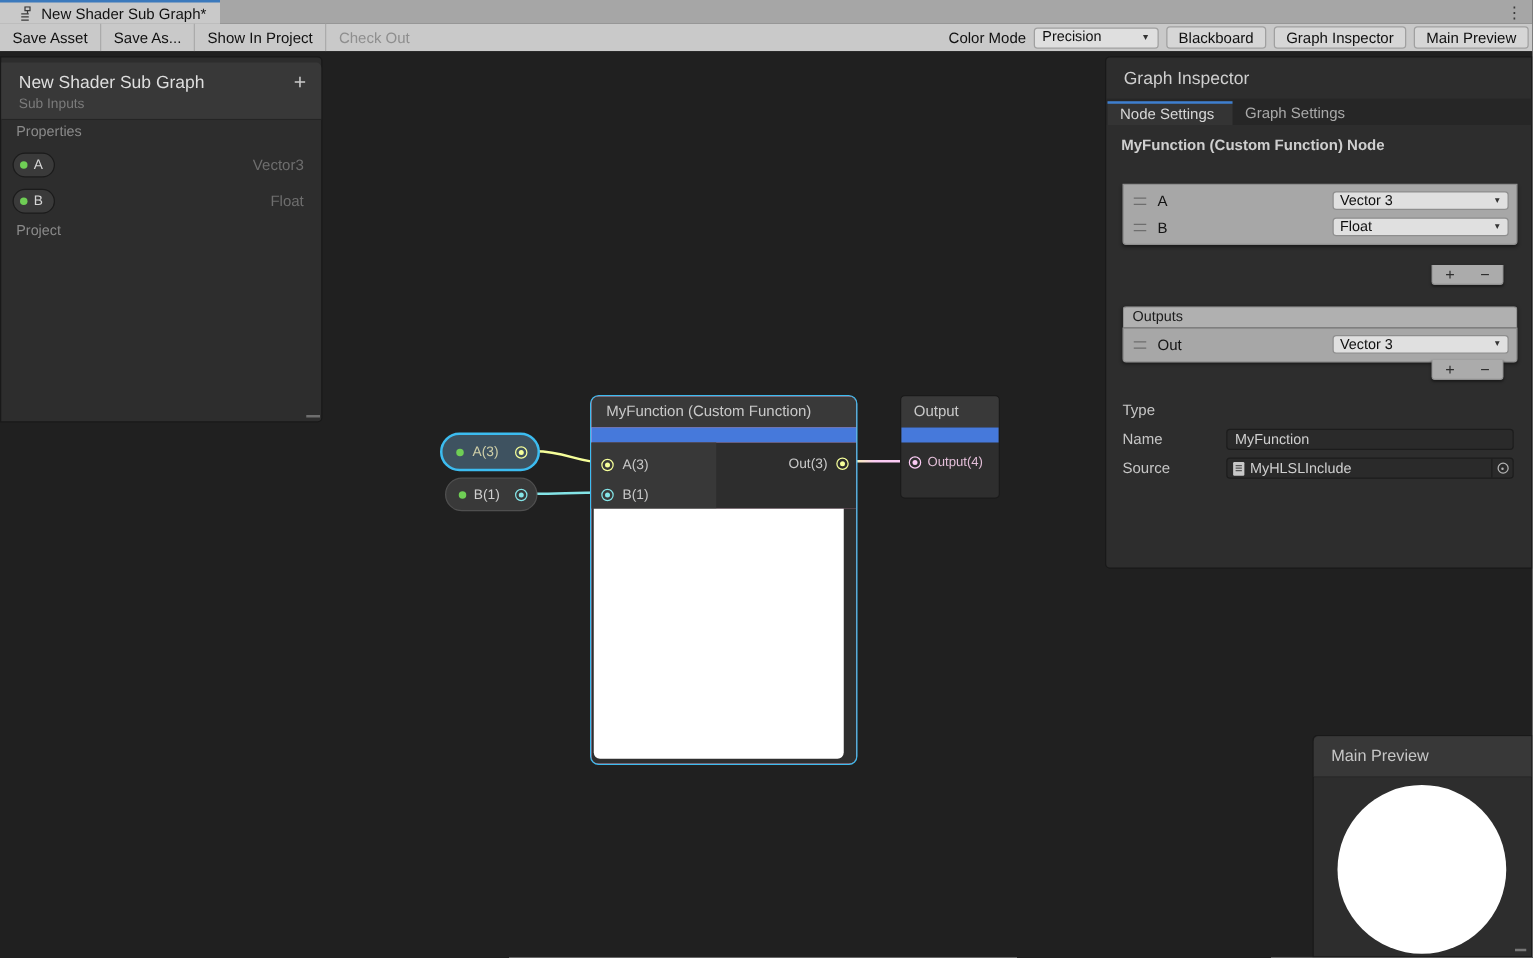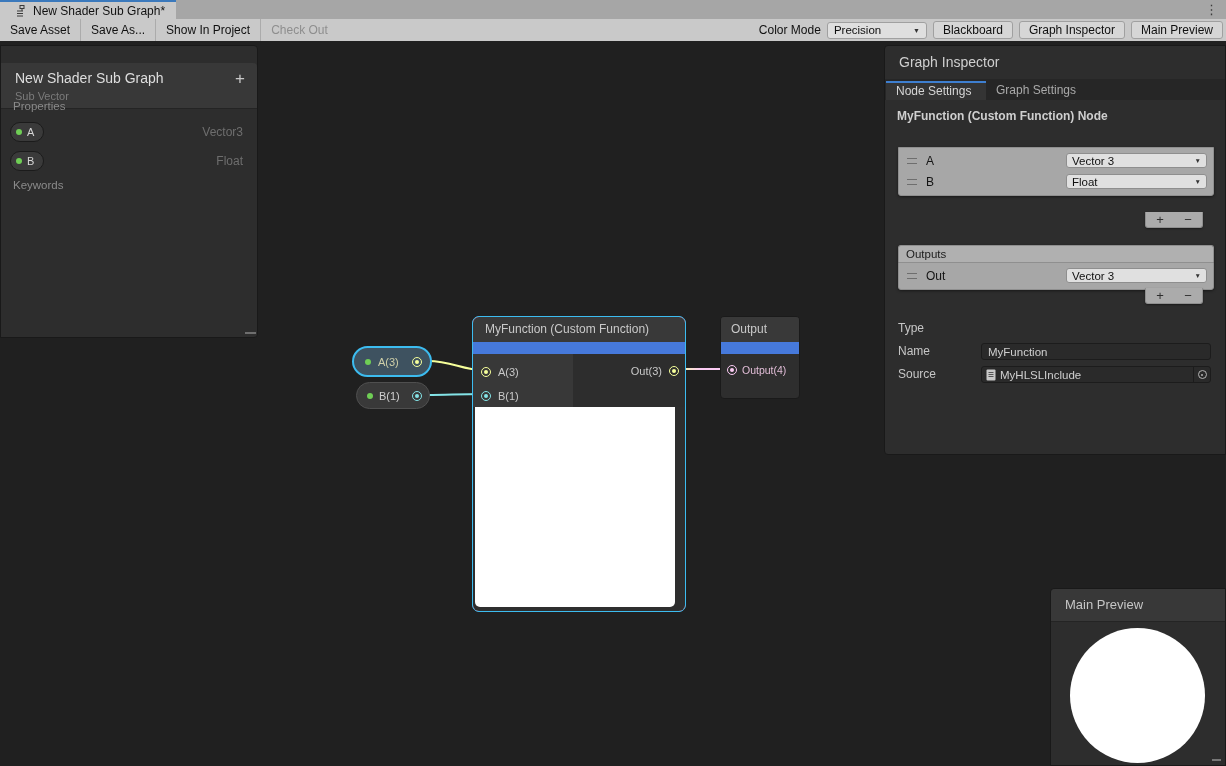--- a/index.html
+++ b/index.html
@@ -29,21 +29,21 @@
   
   .canvas { position:absolute; left:0; top:41px; width:1226px; height:725px; background:#202020; }
   #wires { position:absolute; left:0; top:0; width:1226px; height:766px; pointer-events:none; z-index:1; }
 
   
   .dpanel { position:absolute; background:#2D2D2D; border:1px solid #191919; z-index:3; }
   .dpanel-header { background:#383838; border-bottom:1px solid #242424; }
 
   
   #blackboard { left:0; top:45px; width:258px; height:293px; border-radius:0 4px 4px 0; }
-  #bb-header { position:absolute; left:0; top:17px; width:100%; height:46px; border-radius:0 4px 0 0; }
+  #bb-header { position:absolute; left:0; top:4px; width:100%; height:46px; border-radius:0 4px 0 0; }
   #bb-title { position:absolute; left:14px; top:7px; font-size:14px; color:#DEDEDE; }
   #bb-add { position:absolute; right:12px; top:6px; font-size:17px; color:#C8C8C8; cursor:pointer; }
   #bb-sub { position:absolute; left:14px; top:27px; font-size:11px; color:#7B7B7B; }
   .bb-section { position:absolute; left:12px; font-size:11.5px; color:#8A8A8A; }
   .bb-row { position:absolute; left:0; width:100%; height:20px; }
   .bb-pill { position:absolute; left:9px; top:0; width:34px; height:20px; background:#3A3A3A;
              border:1px solid #1B1B1B; border-radius:10px; display:flex; align-items:center; cursor:pointer; }
   .exp-dot { width:6px; height:6px; border-radius:50%; background:#6FCE55; margin-left:7px; }
   .bb-pill span { font-size:11px; color:#D6D6D6; margin-left:5px; }
   .bb-type { position:absolute; right:14px; top:3px; font-size:12px; color:#6E6E6E; }
@@ -175,38 +175,38 @@
     </defs>
     <path d="M 428 361 C 452 361 462 370 483 370" stroke="#F6FF9A" stroke-width="2" fill="none"></path>
     <path d="M 427 395 C 448 395 458 394 483 394" stroke="#84E4E7" stroke-width="2" fill="none"></path>
     <path d="M 678 369 L 727 369" stroke="url(#grad-out)" stroke-width="2" fill="none"></path>
   </svg>
 
   <div class="dpanel" id="blackboard">
     <div class="dpanel-header" id="bb-header">
       <div id="bb-title">New Shader Sub Graph</div>
       <div id="bb-add">+</div>
-      <div id="bb-sub">Sub Vector</div>
+      <div id="bb-sub">Sub Inputs</div>
     </div>
     <div class="bb-section" style="top:54px;">Properties</div>
     <div class="bb-row" style="top:76px;">
       <div class="bb-pill">
         <span class="exp-dot"></span>
         <span>A</span>
       </div>
       <div class="bb-type">Vector3</div>
     </div>
     <div class="bb-row" style="top:105px;">
       <div class="bb-pill">
         <span class="exp-dot"></span>
         <span>B</span>
       </div>
       <div class="bb-type">Float</div>
     </div>
-    <div class="bb-section" style="top:133px;">Keywords</div>
+    <div class="bb-section" style="top:133px;">Project</div>
     <div id="bb-resize"></div>
   </div>
 
   <div class="gnode prop-node" id="prop-a">
     <span class="exp-dot" style="margin-left:11px;"></span>
     <span class="lbl" style="margin-left:7px;">A(3)</span>
     <span class="port c-yellow" style="margin-left:auto; margin-right:8px;"></span>
   </div>
 
   <div class="gnode prop-node" id="prop-b">

